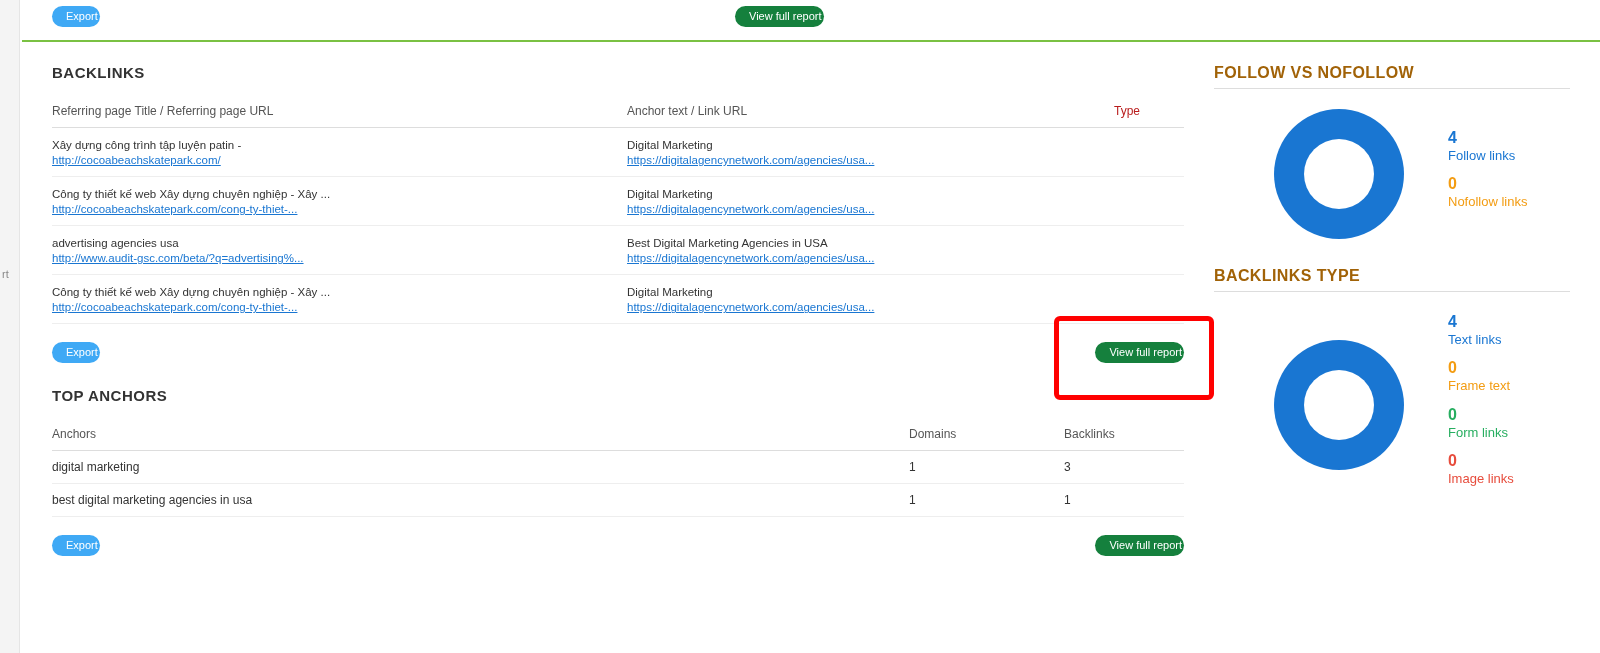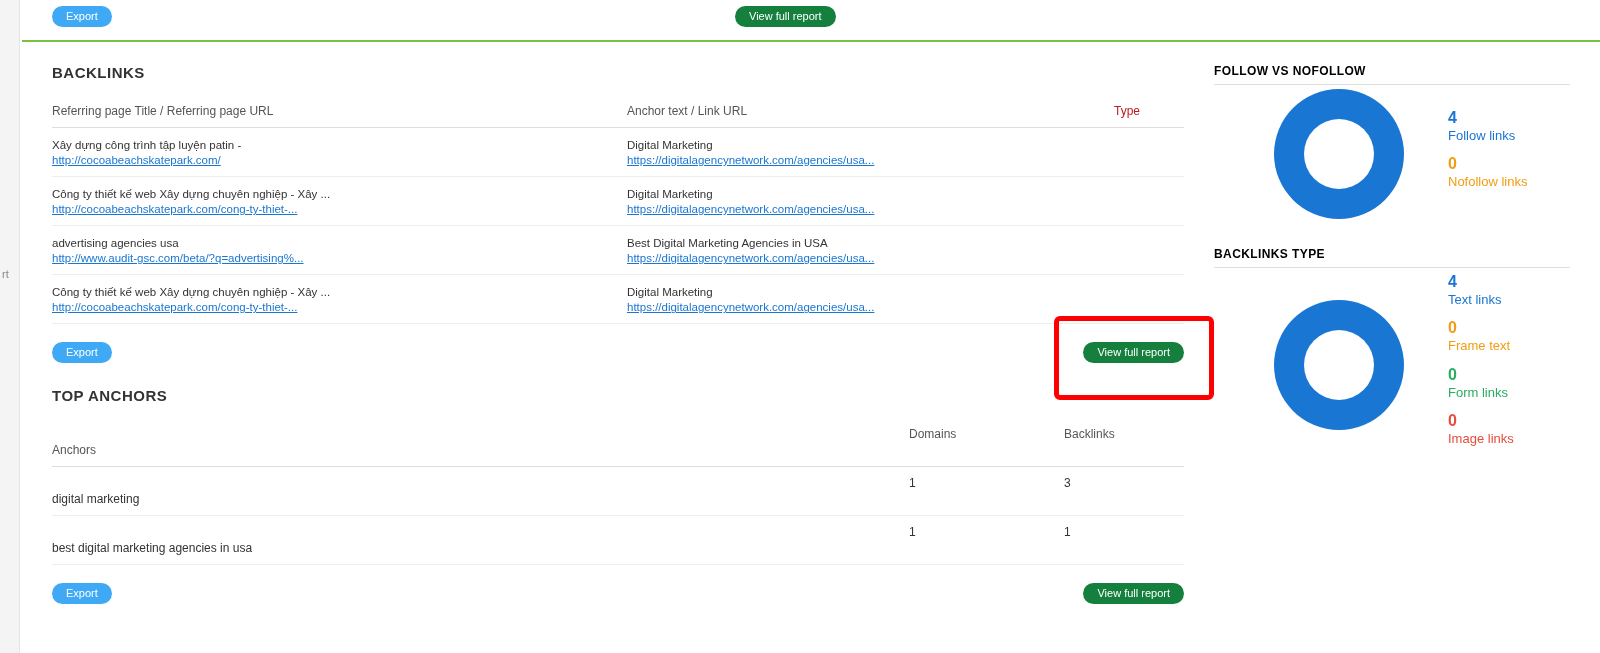--- a/index.html
+++ b/index.html
@@ -41,21 +41,21 @@
   .green-sep {
     height: 2px;
     background: #7ac143;
     margin: 0 0 22px 0;
   }
   .pill {
     display: inline-block;
     background: #3fa9f5;
     color: #fff;
     border-radius: 14px;
-    padding: 4px 14px 5px 14px;
+    padding: 4px 2px 5px 14px;
     font-size: 11px;
     cursor: pointer;
     border: none;
   }
   .pill.darker { background: #15803d; margin-left: 13px; }
   .pill.center-top {
     position: absolute;
     left: 700px;
     top: 6px;
   }
@@ -96,34 +96,34 @@
   .backlinks .c-type { width: 70px; flex: none; text-align: left; color:#b91c1c; }
   .cell .title { color: #333; font-size: 11.5px; line-height: 1.4; }
   .cell .link { color: #1976d2; font-size: 11.5px; text-decoration: underline; cursor: pointer; }
   .actions-row {
     display: flex;
     justify-content: space-between;
     align-items: center;
     padding: 18px 0 24px 0;
     position: relative;
   }
-  .anchors .c-anc { flex: 1 1 auto; margin-top: 16px; }
+  .anchors .c-anc { flex: 1 1 auto; }
   .anchors .c-dom { width: 120px; flex: none; color:#333; }
   .anchors .c-bl { width: 120px; flex: none; color:#333; }
   .anchors .hdr .c-dom, .anchors .hdr .c-bl { color:#555; }
   .anchors .row .c-anc { color:#333; }
   .right-block { margin-bottom: 28px; }
   .right-block h5 {
-    font-size: 12px;
+    font-size: 16px;
     letter-spacing: 0.4px;
-    color: #000000;
+    color: #a16207;
     font-weight: 600;
     border-bottom: 1px solid #ddd;
     padding-bottom: 6px;
-    margin-bottom: 4px;
+    margin-bottom: 20px;
   }
   .donut-row {
     display: flex;
     align-items: center;
   }
   .donut {
     width: 130px; height: 130px;
     border-radius: 50%;
     background: #1976d2;
     position: relative;

